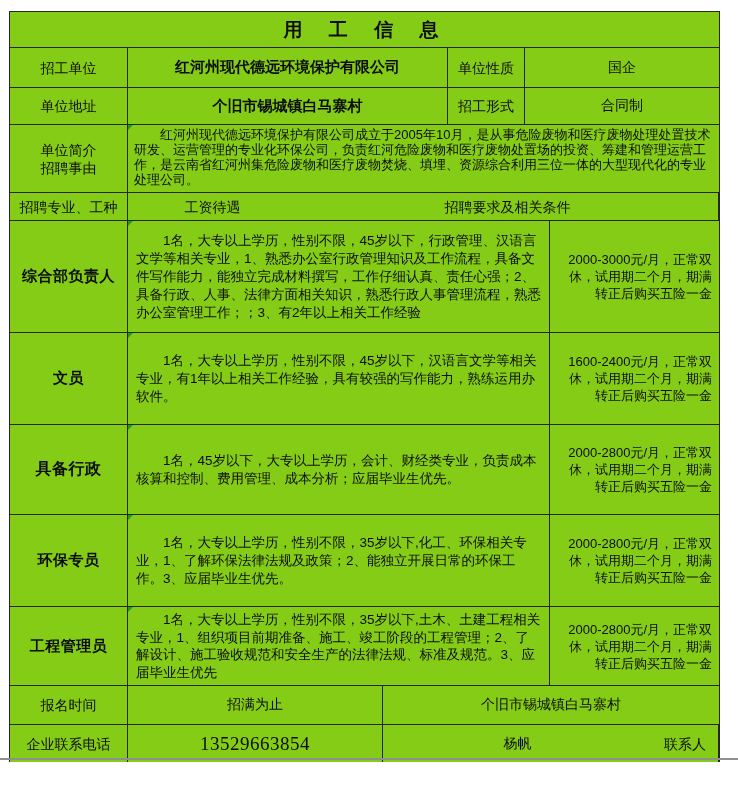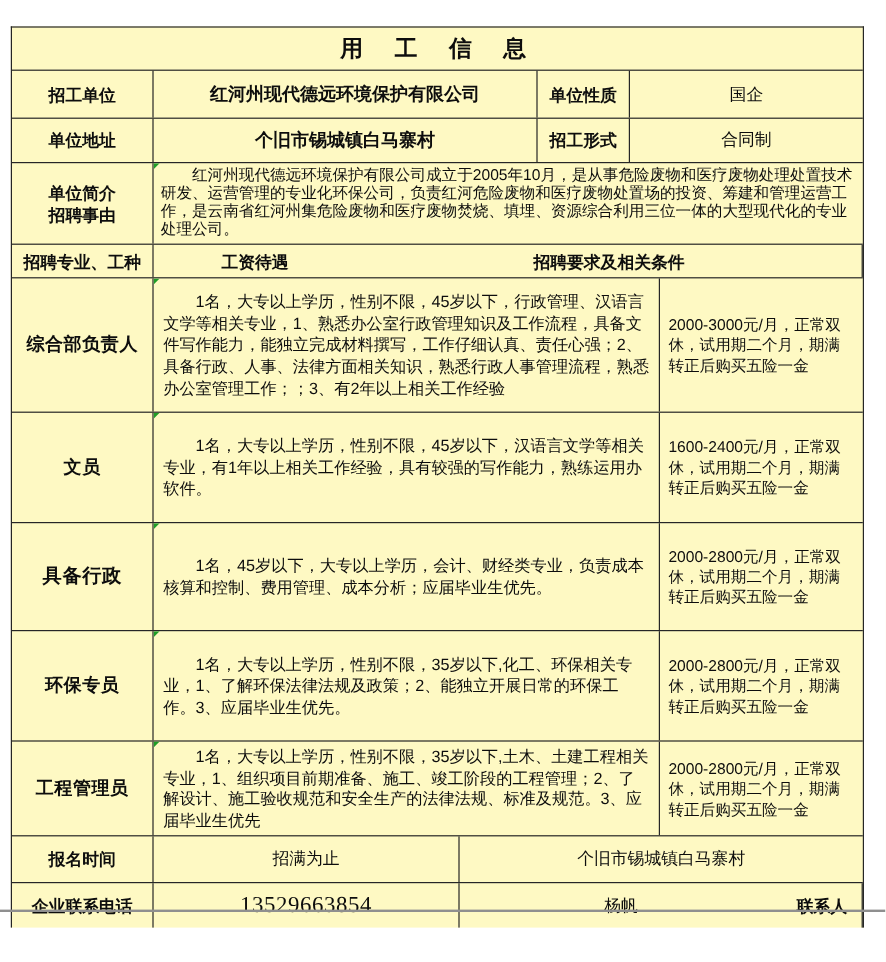--- a/index.html
+++ b/index.html
@@ -9,38 +9,38 @@
   html,body{margin:0;padding:0;background:#fff;}
   .page{
     position:relative;
     width:738px;height:802px;
     background:#ffffff;
     font-family:"Liberation Sans","DejaVu Sans",sans-serif;
     color:var(--text);
     overflow:hidden;
   }
   .sheet{
-    position:absolute;left:9px;top:22px;
+    position:absolute;left:9px;top:11px;
     width:711px;height:751px;
     box-sizing:border-box;
     border:1px solid var(--border);
     border-bottom:none;
-    background:#fef9c3;
+    background:#84cc16;
   }
   .row{display:flex;box-sizing:border-box;border-bottom:1px solid var(--border);}
   .row:last-child{border-bottom:none;}
   .cell{
     box-sizing:border-box;
     border-right:1px solid var(--border);
     display:flex;align-items:center;justify-content:center;
     position:relative;
     overflow:hidden;
   }
   .cell.last{border-right:none;flex:1;}
-  .label{font-weight:bold;font-size:14px;text-align:left;line-height:18px;}
+  .label{font-weight:normal;font-size:14px;text-align:left;line-height:18px;}
   .value{font-size:14px;text-align:center;}
   .strong{font-weight:bold;font-size:15px;}
   .title-row{height:36px;}
   .title-cell{flex:1;border-right:none;}
   .title-text{
     font-size:19px;font-weight:bold;letter-spacing:7px;word-spacing:7px;
     text-align:center;white-space:pre;
   }
   .prewrap{white-space:pre-line;}
   .para{
@@ -52,21 +52,21 @@
     width:100%;box-sizing:border-box;
   }
   .req{
     display:block;
     font-size:13.5px;line-height:18px;text-align:left;
     padding:0 8px;
     text-indent:2em;
     width:100%;box-sizing:border-box;
   }
   .salary{
-    font-size:13px;line-height:17px;text-align:left;
+    font-size:13px;line-height:17px;text-align:right;
     padding:0 7px;
   }
   .jobtitle{font-weight:bold;font-size:15px;letter-spacing:0.5px;}
   .phone{
     font-family:"Liberation Serif","DejaVu Serif",serif;
     font-size:19px;letter-spacing:0.5px;
   }
   .gmark{
     position:absolute;top:0;left:0;
     width:0;height:0;

